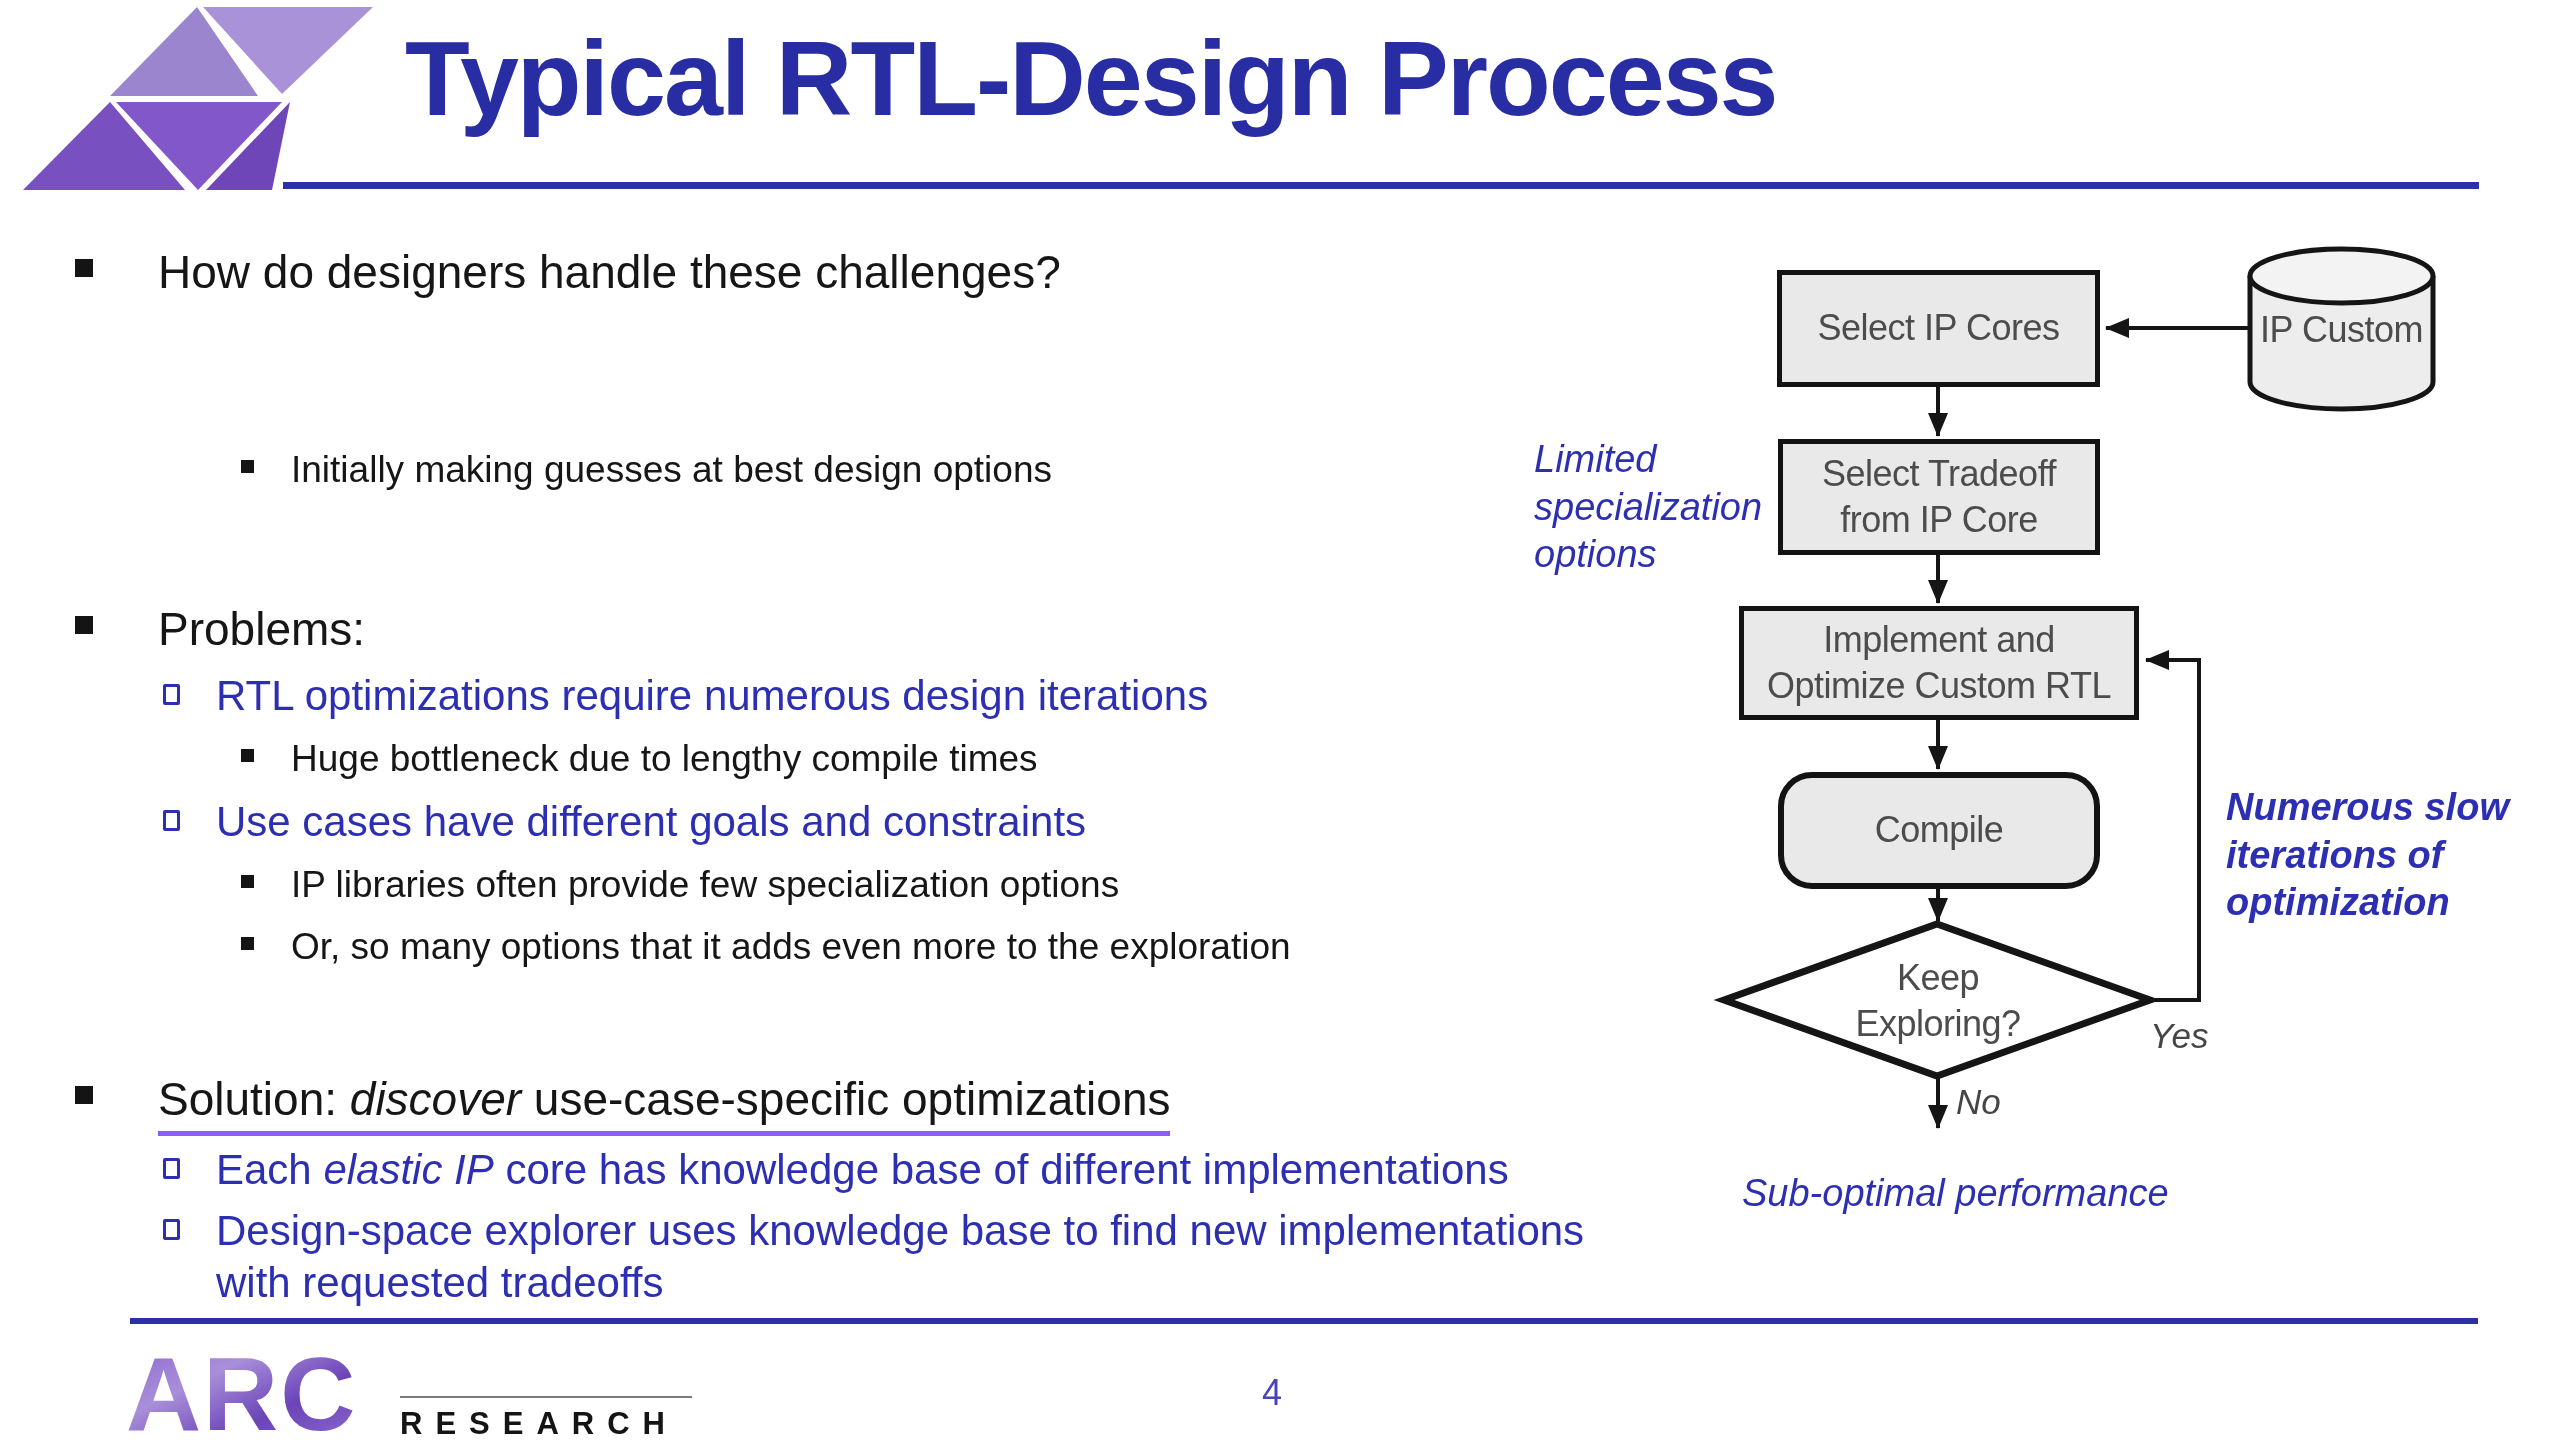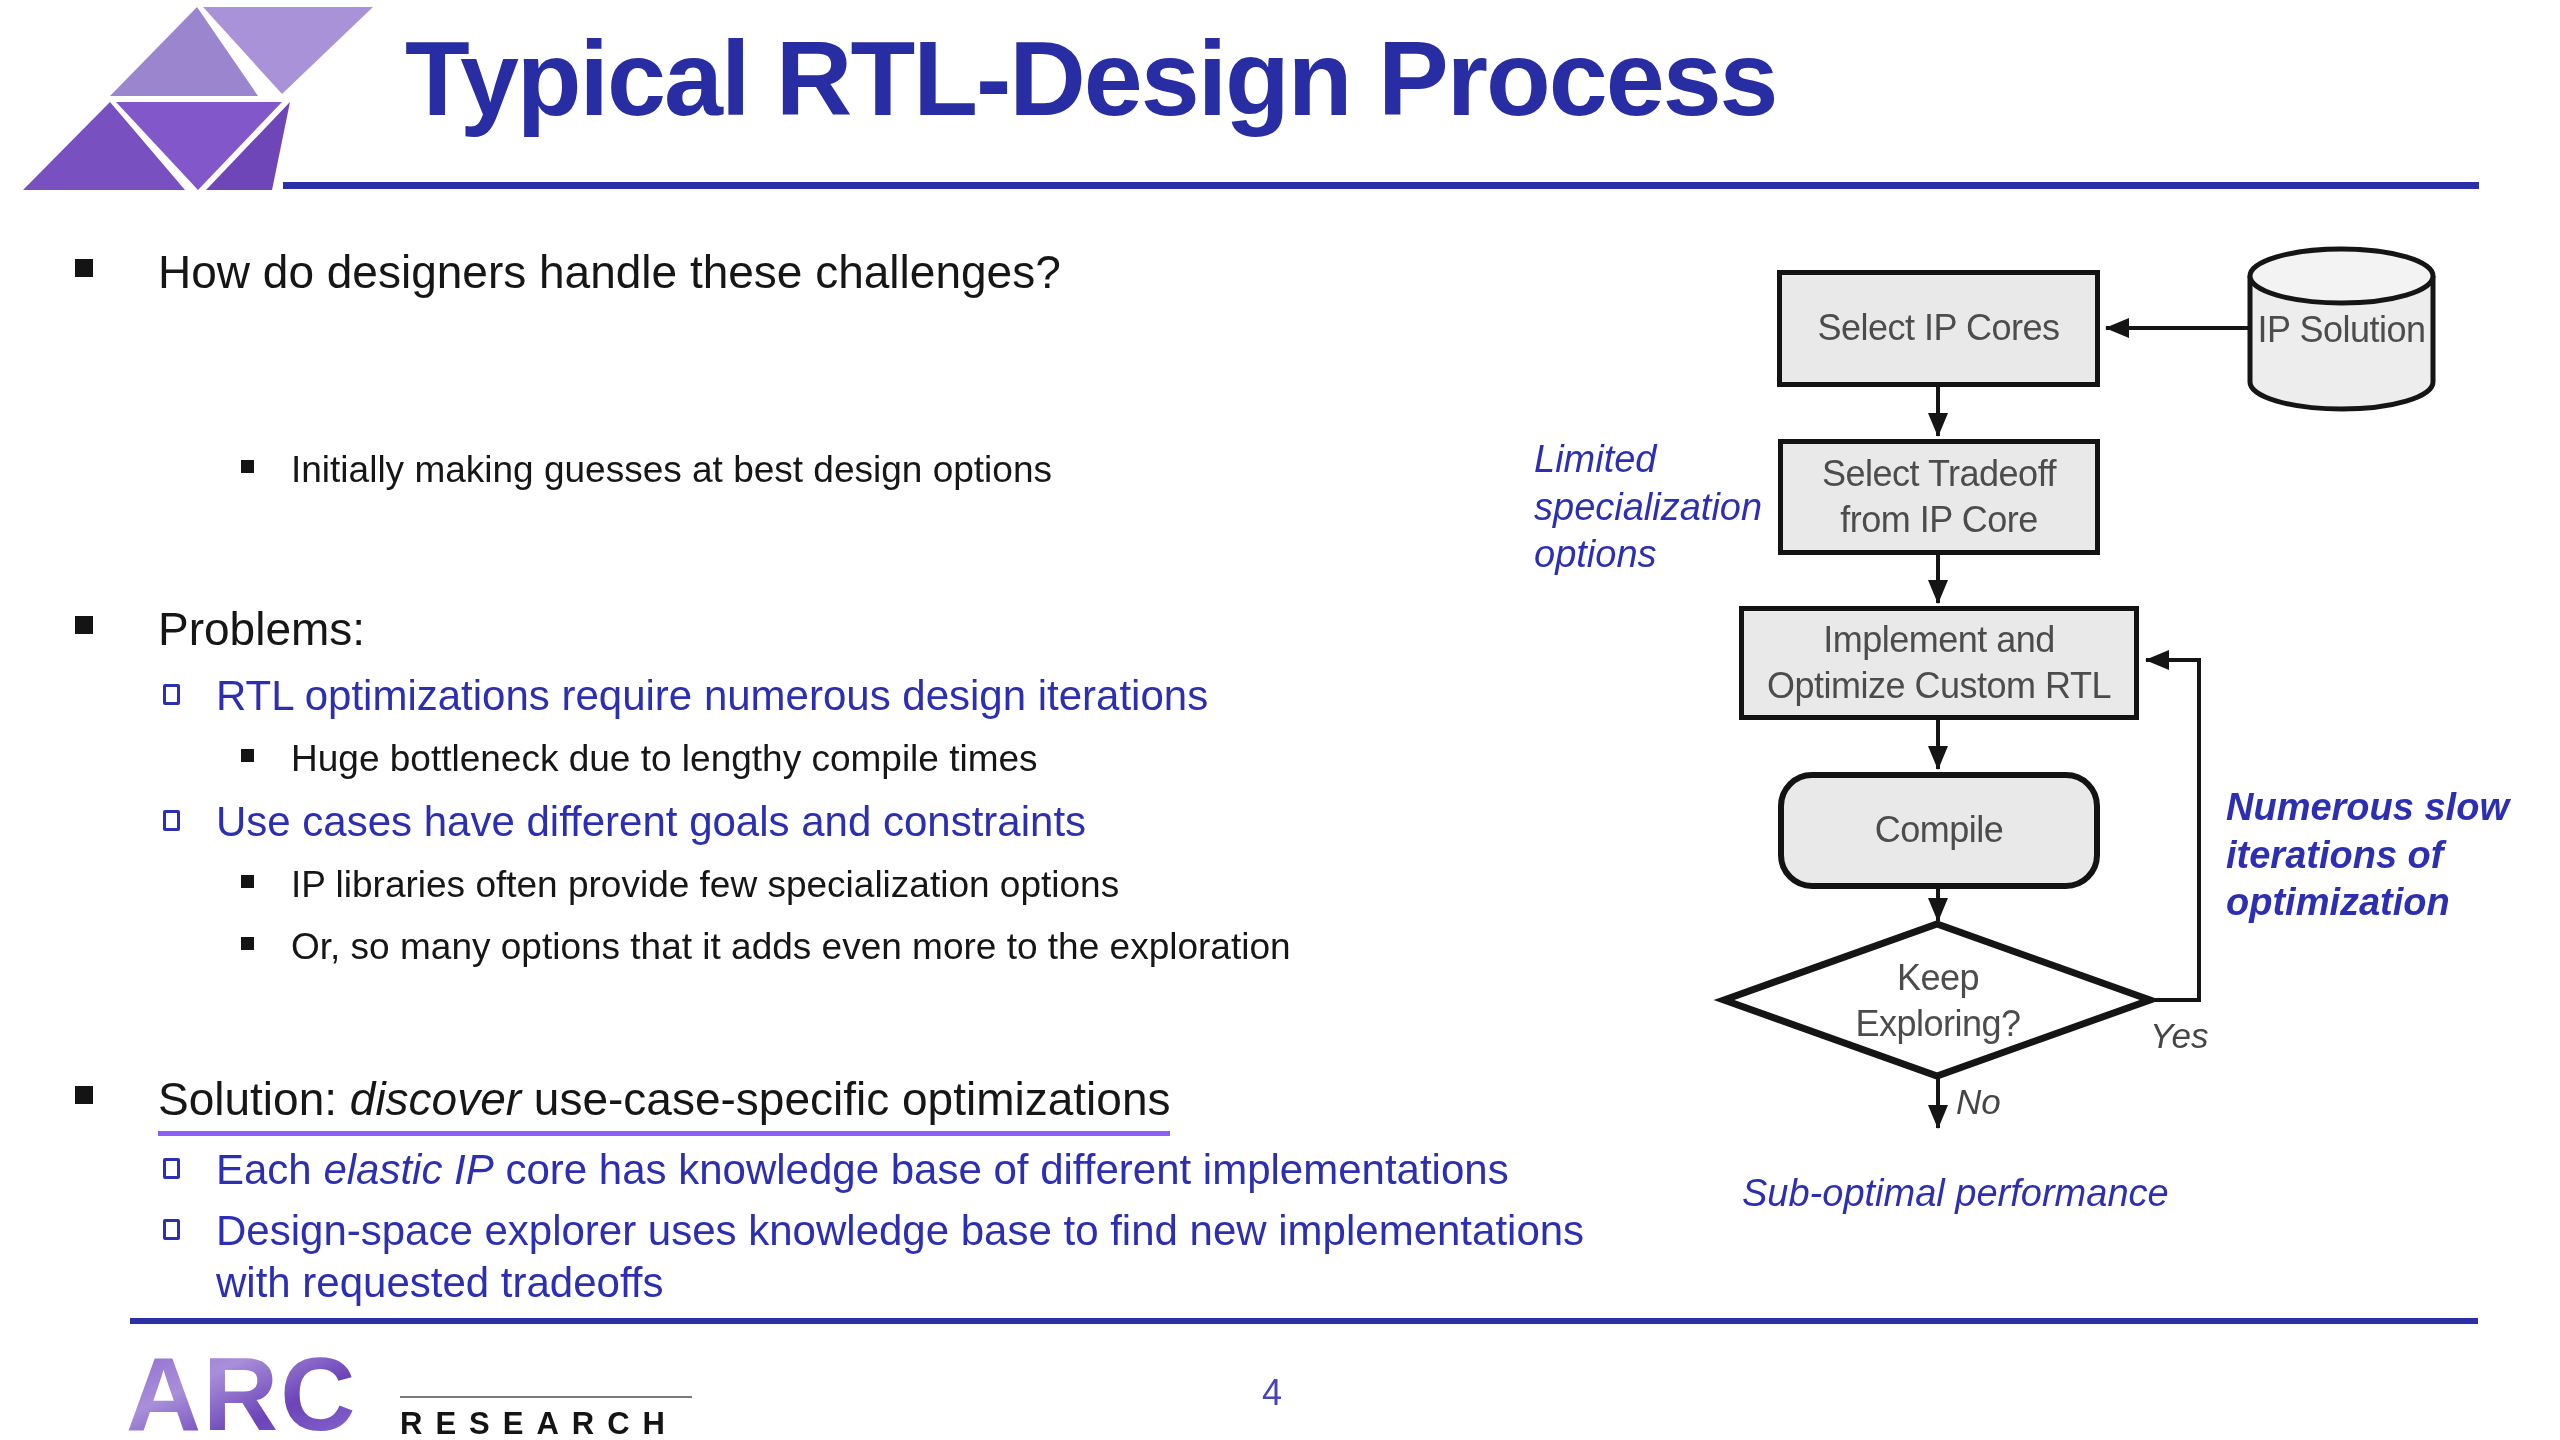--- a/index.html
+++ b/index.html
@@ -155,21 +155,21 @@
   </div>
   <div class="fbox" style="left:1739px;top:606px;width:400px;height:114px;">
     <span>Implement and</span>
     <span>Optimize Custom RTL</span>
   </div>
   <div class="fbox fbox-rounded" style="left:1778px;top:772px;width:322px;height:117px;">
     <span>Compile</span>
   </div>
 
   <div class="flabel" style="left:2250px;top:300px;width:183px;height:60px;">
-    <span>IP Solution</span>
+    <span>IP Custom</span>
   </div>
   <div class="flabel" style="left:1826px;top:953px;width:224px;height:96px;">
     <span>Keep</span>
     <span>Exploring?</span>
   </div>
 
   <div class="branch-label" style="left:2150px;top:1016px;">Yes</div>
   <div class="branch-label" style="left:1956px;top:1082px;">No</div>
 
   <div class="ann" style="left:1534px;top:436px;width:250px;">Limited specialization options</div>

